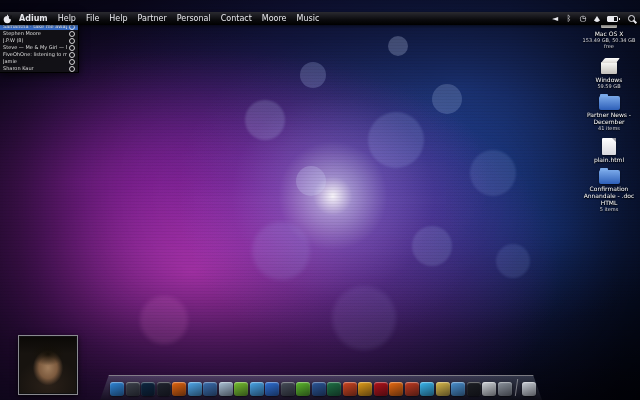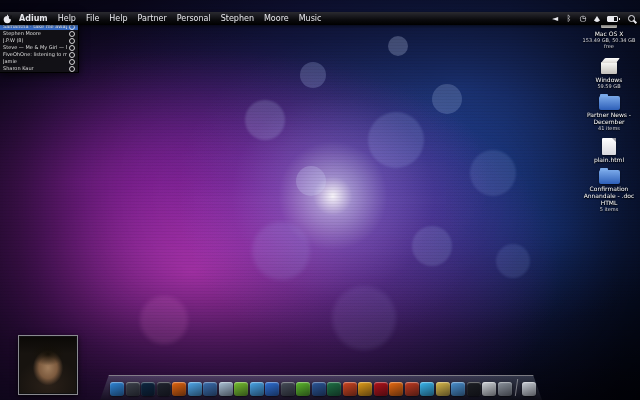--- a/index.html
+++ b/index.html
@@ -141,21 +141,21 @@
       <rect x="4" y="0.6" width="1" height="2" rx="0.5" fill="#e9e9ee" transform="rotate(18 4.5 1.6)"></rect>
     </svg>
   </span>
   <span style="display:flex;">
       <span class="mitem app">Adium</span>
       <span class="mitem">Help</span>
       <span class="mitem">File</span>
       <span class="mitem">Help</span>
       <span class="mitem">Partner</span>
       <span class="mitem">Personal</span>
-      <span class="mitem">Stephen</span>
+      <span class="mitem">Contact</span>
       <span class="mitem">Moore</span>
       <span class="mitem">Music</span>
     </span>
   <span class="mspacer"></span>
   <span class="statusicons">
       <span class="sticon volume-icon">◄</span>
       <span class="sticon bluetooth-icon">ᛒ</span>
       <span class="sticon clock-icon">◷</span>
       <span class="sticon wifi-icon"></span>
       <span class="sticon battery-icon"></span>

